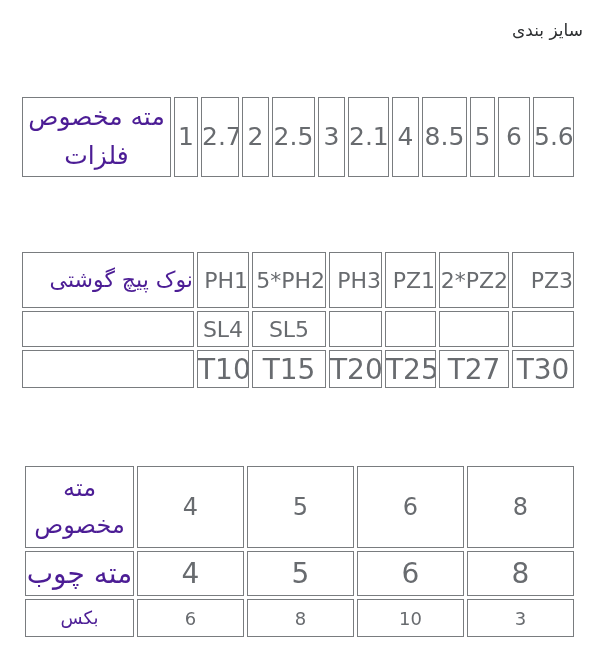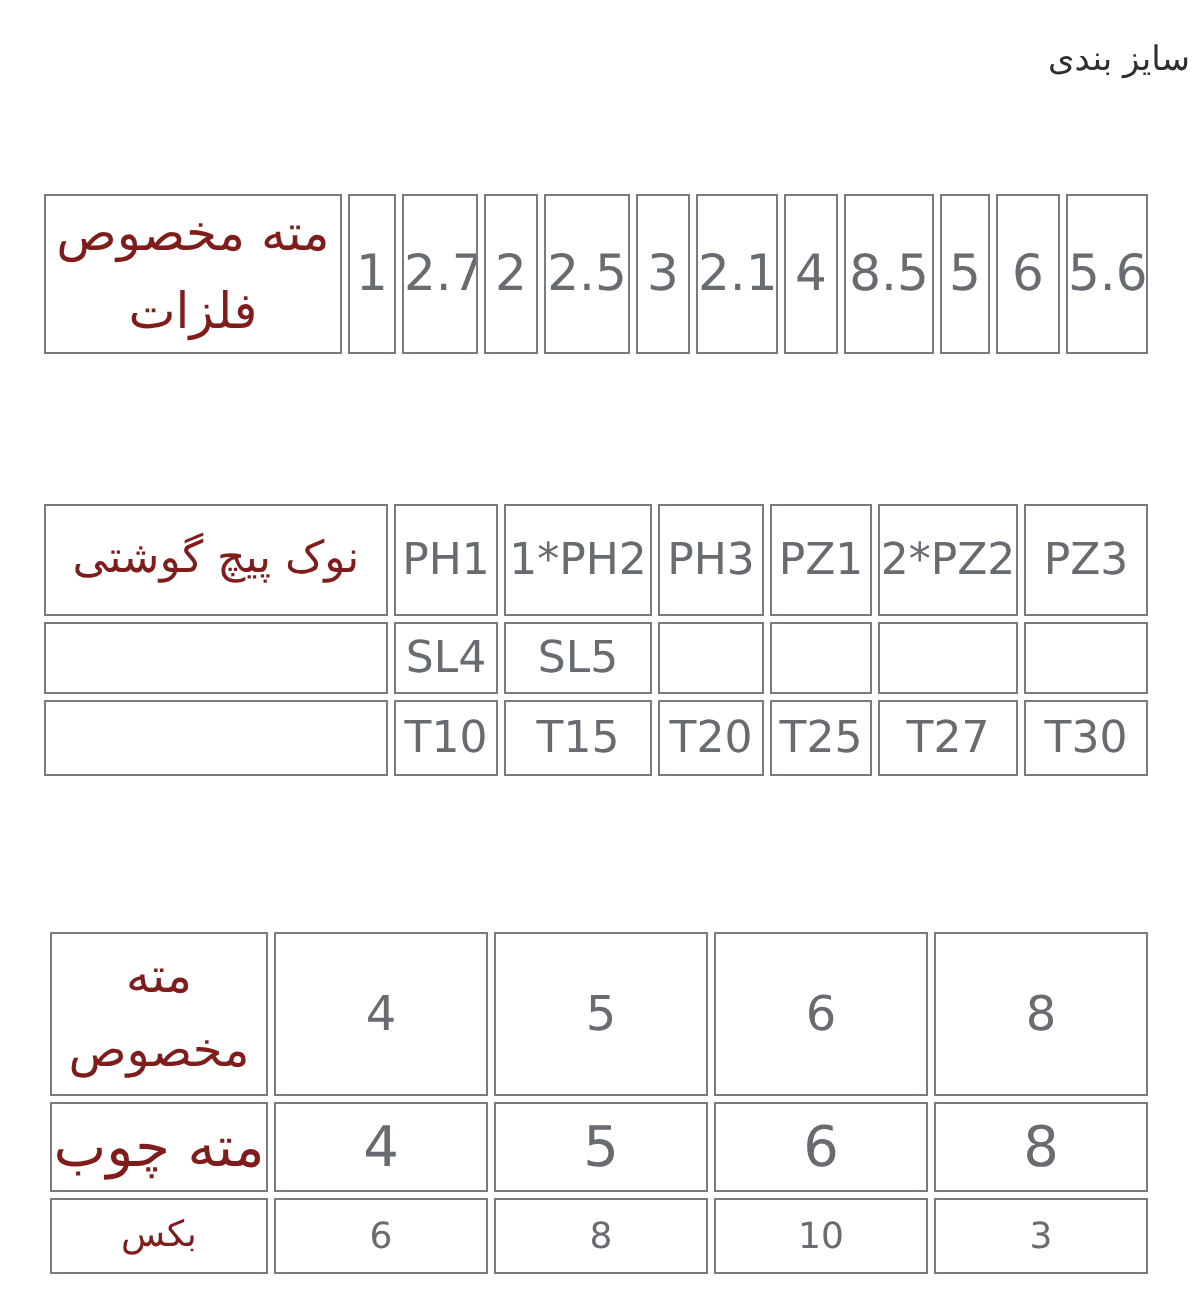--- a/index.html
+++ b/index.html
@@ -5,48 +5,48 @@
   html,body{margin:0;padding:0;}
   body{
     width:600px;height:656px;
     background:#ffffff;
     font-family:"DejaVu Sans",sans-serif;
     position:relative;
     overflow:hidden;
   }
   .page-title{
     position:absolute;
-    top:20px;right:5px;
+    top:20px;right:17px;
     font-size:17px;
     color:#2d2f31;
     direction:rtl;
   }
   table{
     border-collapse:separate;
     border-spacing:3px;
     table-layout:fixed;
     position:absolute;
     border:none;
   }
   td{
     box-sizing:border-box;
     border:1px solid #797c7f;
     text-align:center;
     vertical-align:middle;
     color:#686b6f;
     padding:0;
     overflow:hidden;
   }
-  .fa{direction:rtl;white-space:pre-line;font-size:21px;color:#7f1d1d;line-height:1.55;}
+  .fa{direction:rtl;white-space:pre-line;font-size:21px;color:#4c1d95;line-height:1.55;}
   #table1{left:19px;top:94px;width:558px;}
   #table1 td{height:79px;font-size:25px;}
   #table2{left:19px;top:249px;width:558px;}
-  #table2 .r1 td{height:56px;font-size:22px;}
+  #table2 .r1 td{height:56px;font-size:22px;text-align:right;}
   #table2 .r2 td{height:36px;font-size:22px;}
-  #table2 .r3 td{height:38px;font-size:22px;}
+  #table2 .r3 td{height:38px;font-size:28px;}
   #table3{left:22px;top:463px;width:555px;}
   #table3 .r1 td{height:82px;font-size:24px;}
   #table3 .r2 td{height:38px;font-size:28px;}
   #table3 .r3 td{height:38px;font-size:18px;}
 </style>
 </head>
 <body>
 
 <div class="page-title">سایز بندی</div>
 
@@ -91,21 +91,21 @@
       <col style="width:74px">
       <col style="width:53px">
     <col style="width:51px">
       <col style="width:70px">
       <col style="width:62px">
   </colgroup>
   <tbody>
       <tr class="r1">
     <td class="fa">نوک پیچ گوشتی</td>
     <td>PH1</td>
-    <td>1*PH2</td>
+    <td>5*PH2</td>
     <td>PH3</td>
     <td>PZ1</td>
     <td>2*PZ2</td>
     <td>PZ3</td>
   </tr>
   <tr class="r2">
     <td></td>
     <td>SL4</td>
     <td>SL5</td>
     <td></td>

